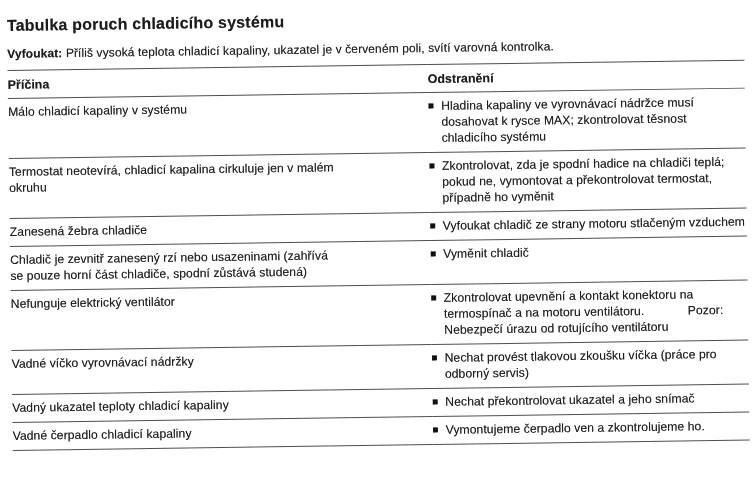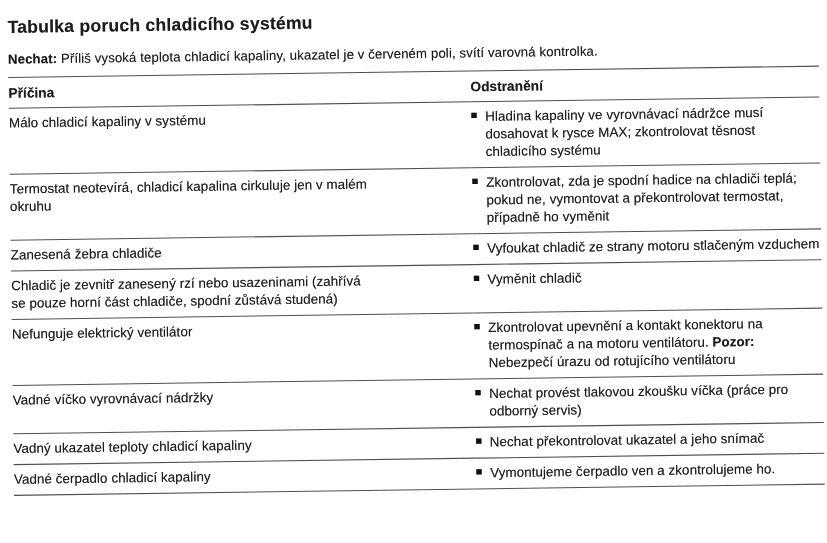--- a/index.html
+++ b/index.html
@@ -59,30 +59,30 @@
   td.cause-cell { padding-right: 88px; }
   .remedy-item { display: flex; }
   .bullet {
     flex: 0 0 auto;
     font-size: 10px;
     line-height: 16px;
     margin-right: 7px;
     color: #111;
   }
   .remedy-text { flex: 1 1 auto; }
-  .remedy-text b { font-weight: bold; }
+  .remedy-text b { font-weight: normal; margin-left: 40px; }
 </style>
 </head>
 <body>
 
 <div class="page">
 
   <h1 class="doc-title">Tabulka poruch chladicího systému</h1>
 
-  <p class="fault-line"><span class="lbl">Nechat:</span><span> Příliš vysoká teplota chladicí kapaliny, ukazatel je v červeném poli, svítí varovná kontrolka.</span></p>
+  <p class="fault-line"><span class="lbl">Vyfoukat:</span><span> Příliš vysoká teplota chladicí kapaliny, ukazatel je v červeném poli, svítí varovná kontrolka.</span></p>
 
   <table class="fault-table">
     <colgroup>
       <col class="col-cause">
       <col class="col-remedy">
     </colgroup>
     <thead>
       <tr>
         <th>Příčina</th>
         <th>Odstranění</th>

